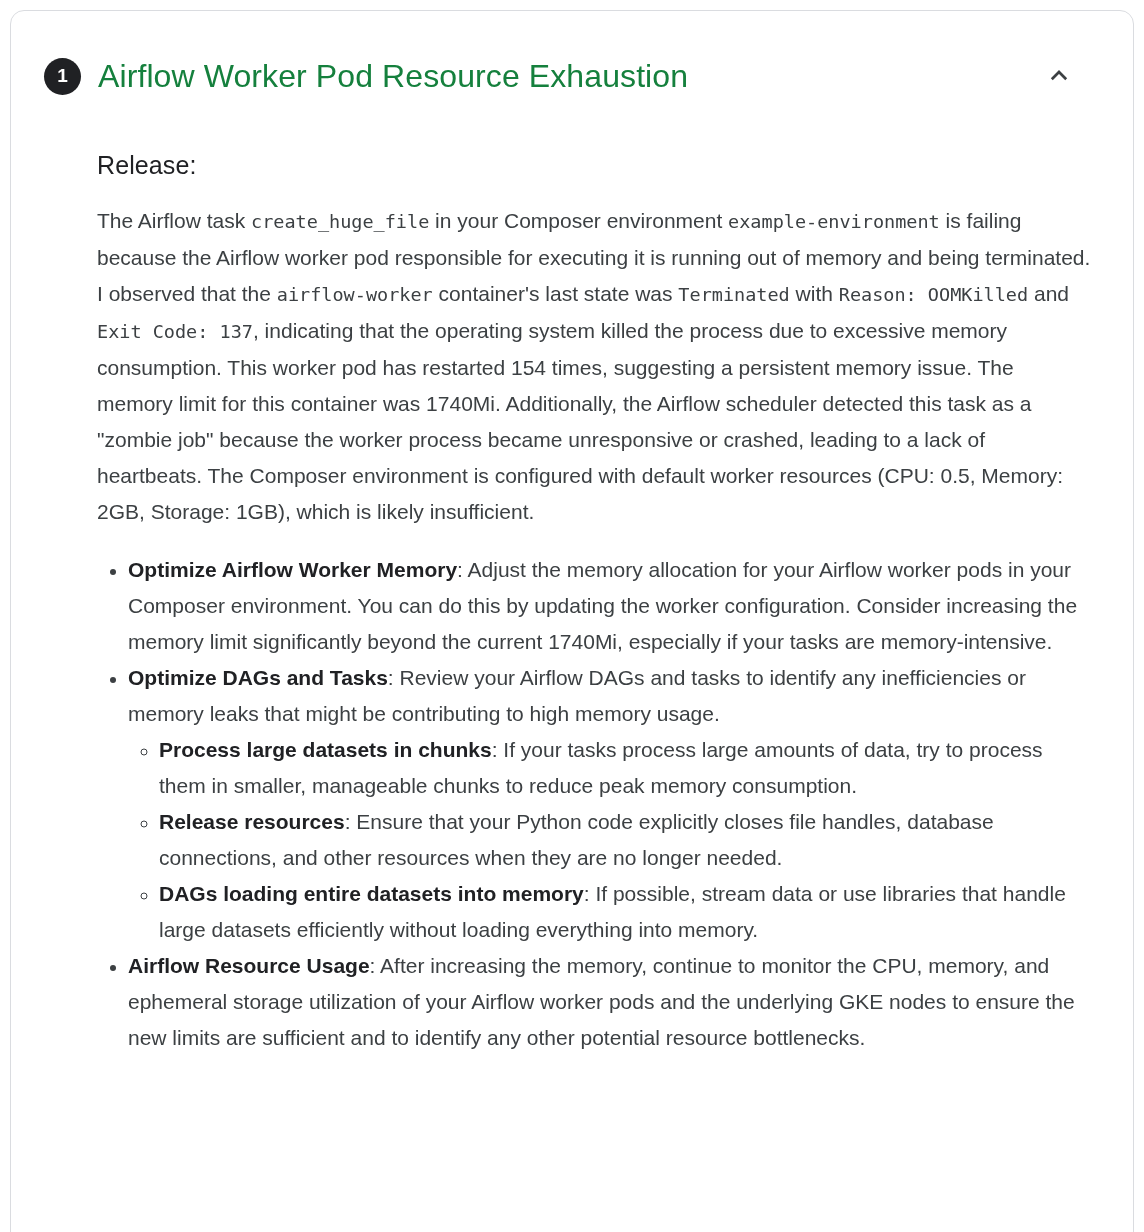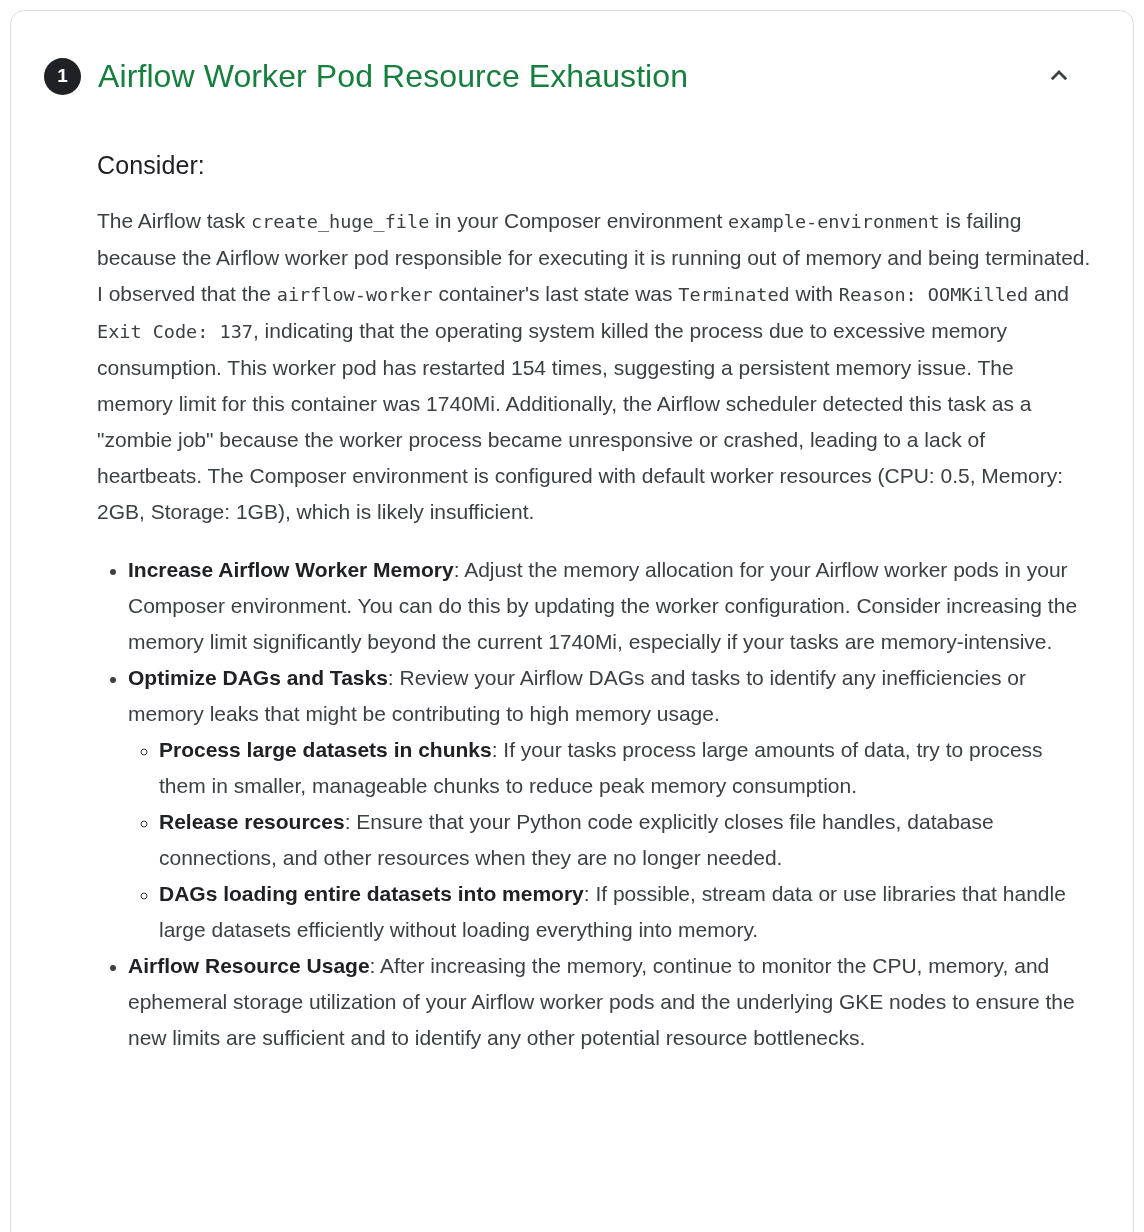--- a/index.html
+++ b/index.html
@@ -101,24 +101,24 @@
   <div class="card-header">
     <span class="badge">1</span>
     <h1 class="title">Airflow Worker Pod Resource Exhaustion</h1>
     <button class="collapse-btn">
       <svg width="28" height="28" viewBox="0 0 28 28">
         <path d="M6.8 17.2 L14 10 L21.2 17.2" fill="none" stroke="#3c4043" stroke-width="2.7" stroke-linejoin="miter"></path>
       </svg>
     </button>
   </div>
   <div class="card-body">
-    <h2 class="section-heading first">Consider:</h2>
+    <h2 class="section-heading first">Release:</h2>
     <p class="overview-paragraph" id="overview-paragraph"><span>The Airflow task </span><code>create_huge_file</code><span> in your Composer environment </span><code>example-environment</code><span> is failing because the Airflow worker pod responsible for executing it is running out of memory and being terminated. I observed that the </span><code>airflow-worker</code><span> container's last state was </span><code>Terminated</code><span> with </span><code>Reason: OOMKilled</code><span> and </span><code>Exit Code: 137</code><span>, indicating that the operating system killed the process due to excessive memory consumption. This worker pod has restarted 154 times, suggesting a persistent memory issue. The memory limit for this container was 1740Mi. Additionally, the Airflow scheduler detected this task as a "zombie job" because the worker process became unresponsive or crashed, leading to a lack of heartbeats. The Composer environment is configured with default worker resources (CPU: 0.5, Memory: 2GB, Storage: 1GB), which is likely insufficient.</span></p>
     <ul class="fixes-list" id="fixes-list">
-        <li><span class="fix-lead">Increase Airflow Worker Memory</span><span>: Adjust the memory allocation for your Airflow worker pods in your Composer environment. You can do this by updating the worker configuration. Consider increasing the memory limit significantly beyond the current 1740Mi, especially if your tasks are memory-intensive.</span></li>
+        <li><span class="fix-lead">Optimize Airflow Worker Memory</span><span>: Adjust the memory allocation for your Airflow worker pods in your Composer environment. You can do this by updating the worker configuration. Consider increasing the memory limit significantly beyond the current 1740Mi, especially if your tasks are memory-intensive.</span></li>
         <li><span class="fix-lead">Optimize DAGs and Tasks</span><span>: Review your Airflow DAGs and tasks to identify any inefficiencies or memory leaks that might be contributing to high memory usage.</span><ul>
             <li><span class="fix-lead">Process large datasets in chunks</span><span>: If your tasks process large amounts of data, try to process them in smaller, manageable chunks to reduce peak memory consumption.</span></li>
             <li><span class="fix-lead">Release resources</span><span>: Ensure that your Python code explicitly closes file handles, database connections, and other resources when they are no longer needed.</span></li>
             <li><span class="fix-lead">DAGs loading entire datasets into memory</span><span>: If possible, stream data or use libraries that handle large datasets efficiently without loading everything into memory.</span></li>
           </ul></li>
         <li><span class="fix-lead">Airflow Resource Usage</span><span>: After increasing the memory, continue to monitor the CPU, memory, and ephemeral storage utilization of your Airflow worker pods and the underlying GKE nodes to ensure the new limits are sufficient and to identify any other potential resource bottlenecks.</span></li>
       </ul>
   </div>
 </div>
 

